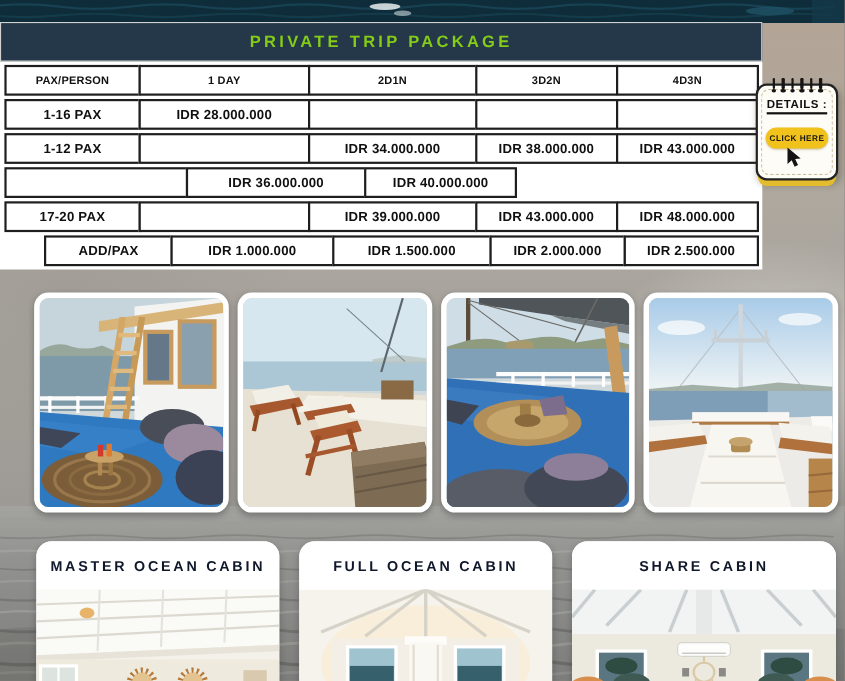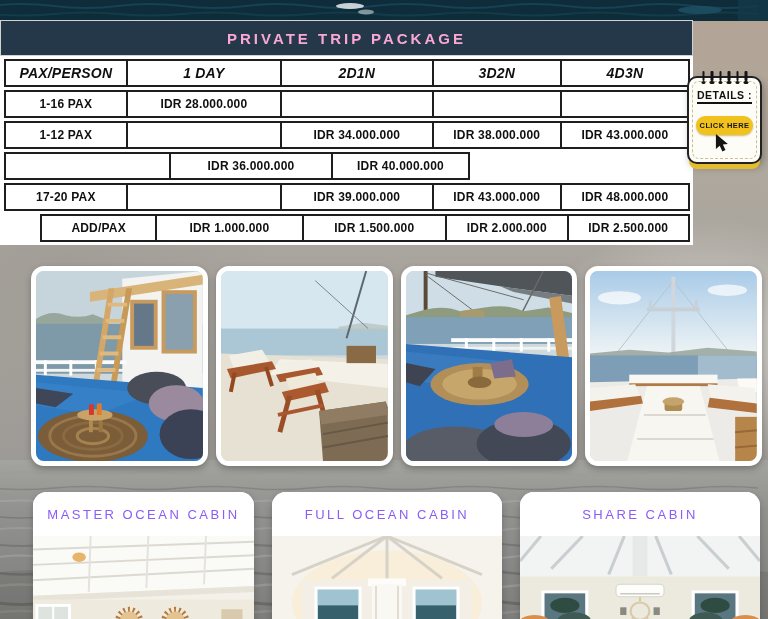--- a/index.html
+++ b/index.html
@@ -18,33 +18,33 @@
       linear-gradient(180deg, #b3a496 0%, #aea89e 35%, #a7a39d 60%, #9d9a95 100%);
   }
   .bg-sea { position:absolute; left:0; top:460px; width:768px; height:159px; z-index:0; }
   .bg-sea svg, .bg-ocean-strip svg { display:block; width:100%; height:100%; }
 
   
   .price-section { position:absolute; left:0; top:20px; width:693px; z-index:5; }
   .price-title-band {
     height:36px; line-height:36px; text-align:center;
     background:#24384a; border:1px solid #d2d2d0;
-    color:#f9a8d4; font-weight:bold; font-size:15px; letter-spacing:3px;
+    color:#84cc16; font-weight:bold; font-size:15px; letter-spacing:3px;
   }
   .table-wrap { background:#fff; padding:3px 3px 1px 4px; }
   .t-row { display:flex; margin-bottom:3px; }
   .t-row:last-child { margin-bottom:2px;padding-left:36px; }
   .cell {
     border:2px solid #1e1e1e; background:#fff; height:28px;
     display:flex; align-items:center; justify-content:center;
     font-weight:bold; font-size:12px; color:#101010; letter-spacing:.2px;
   }
   .cell + .cell { margin-left:-2px; }
   .c0{width:132px} .c1{width:167px} .c2{width:164px} .c3{width:139px} .c4{width:139px}
-  .t-head .cell { font-size:14px;font-style:italic; }
+  .t-head .cell { font-size:10px; }
 
   
   .notepad { position:absolute; top:76px; right:6px; width:75px; z-index:6; }
   .pad {
     position:relative; height:88px; background:#fdfcf7;
     border:2px solid #222; border-radius:10px; padding:7px 4px 0;
     box-shadow:0 7px 0 -2px #e4bd2e, 2px 4px 7px rgba(60,55,40,.35);
     text-align:center;
   }
   .pad::after { content:""; position:absolute; inset:3px; border:1px dashed #cdbd97; border-radius:7px; pointer-events:none; }
@@ -69,21 +69,21 @@
     box-shadow:0 3px 6px rgba(40,40,40,.35); background:#cfd8da;
   }
   .photo svg { display:block; width:100%; height:100%; }
 
   
   .cabin-cards { position:absolute; left:33px; top:492px; right:8px; display:flex; justify-content:space-between; z-index:4; }
   .cabin-card { background:#fff; border-radius:14px; overflow:hidden; height:150px; box-shadow:0 3px 6px rgba(40,40,40,.3); }
   .cc1{width:221px} .cc2{width:230px} .cc3{width:240px}
   .cabin-title {
     height:44px; display:flex; align-items:center; justify-content:center;
-    font-weight:normal; font-size:13px; letter-spacing:2.5px; color:#8b5cf6; background:#fff; white-space:nowrap;
+    font-weight:bold; font-size:13px; letter-spacing:2.5px; color:#0f172a; background:#fff; white-space:nowrap;
   }
   .cabin-photo { height:106px; }
   .cabin-photo svg { display:block; width:100%; height:100%; }
 </style>
 </head>
 <body>
 
 <div class="page">
 
   <div class="bg-main"></div>

